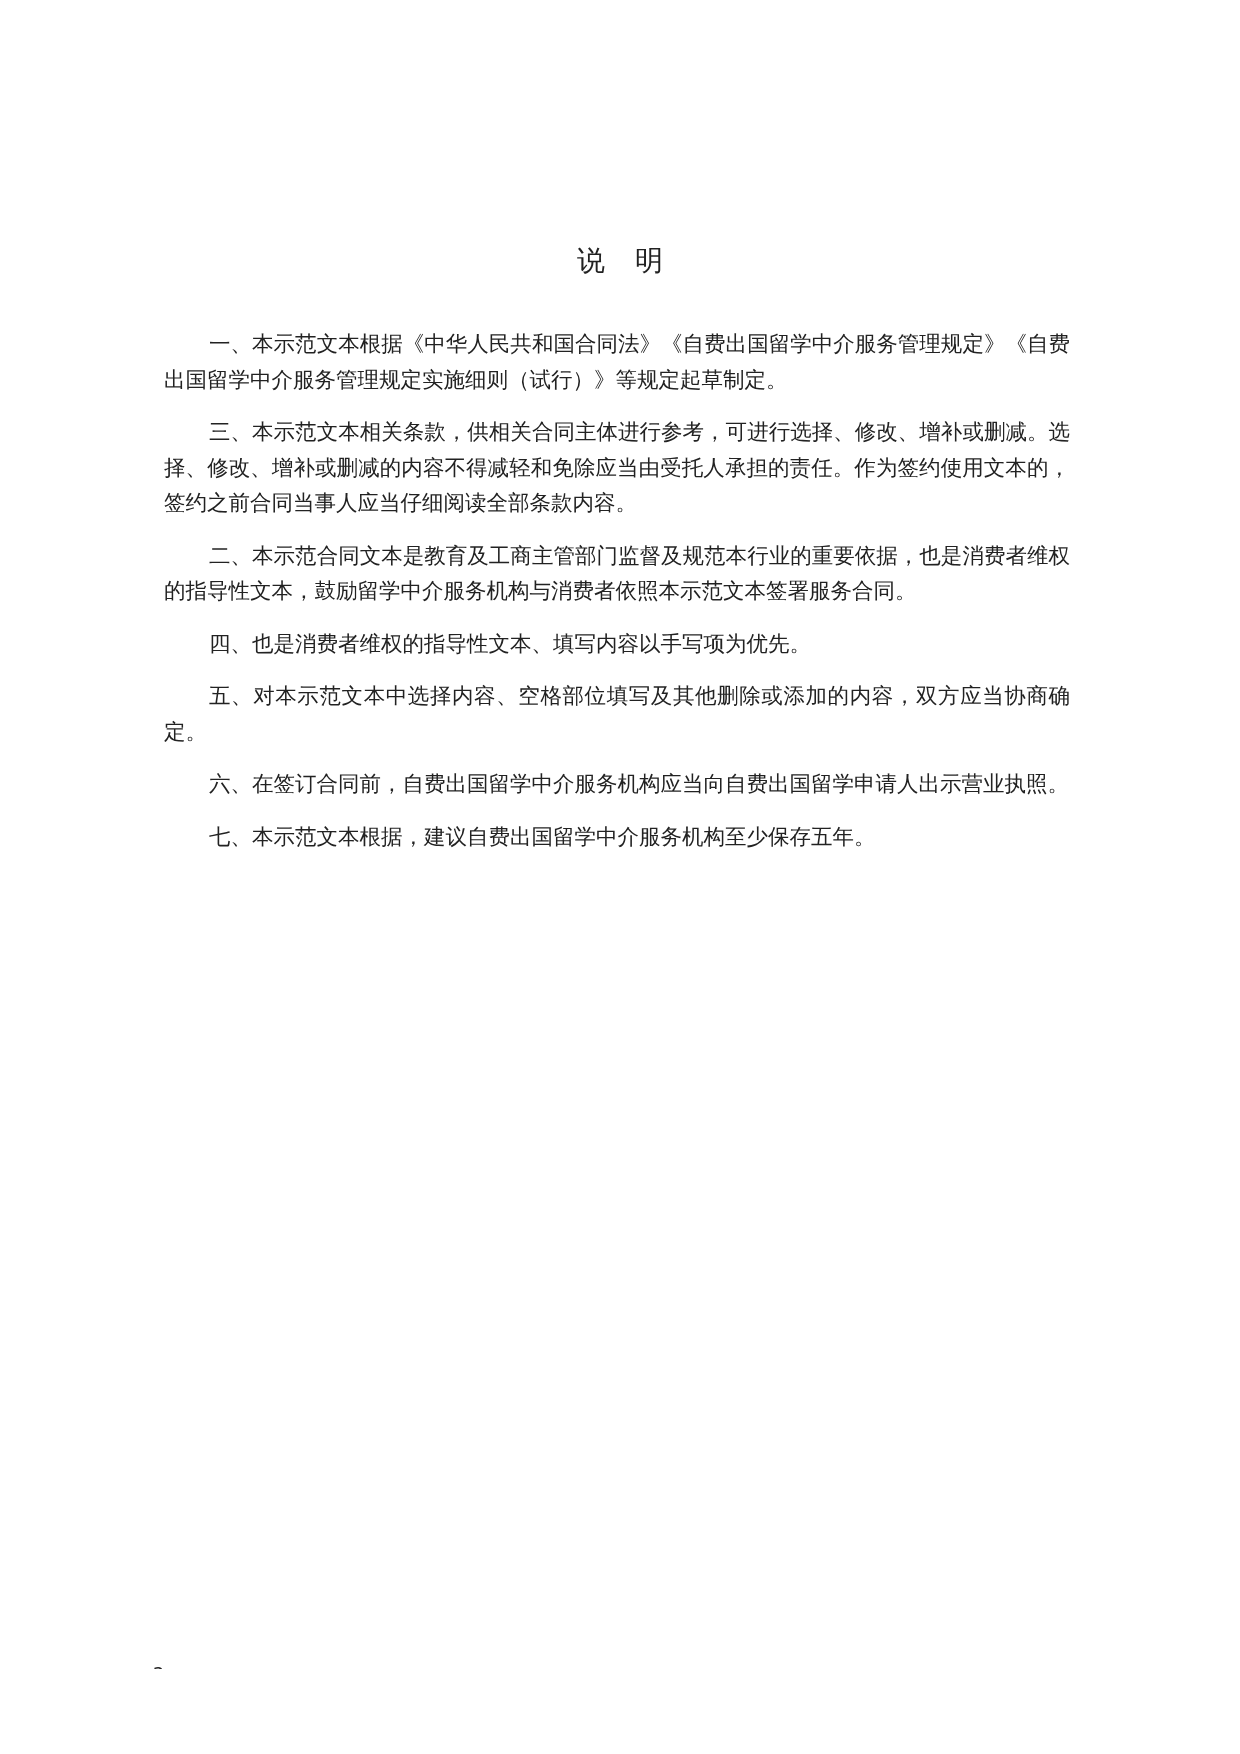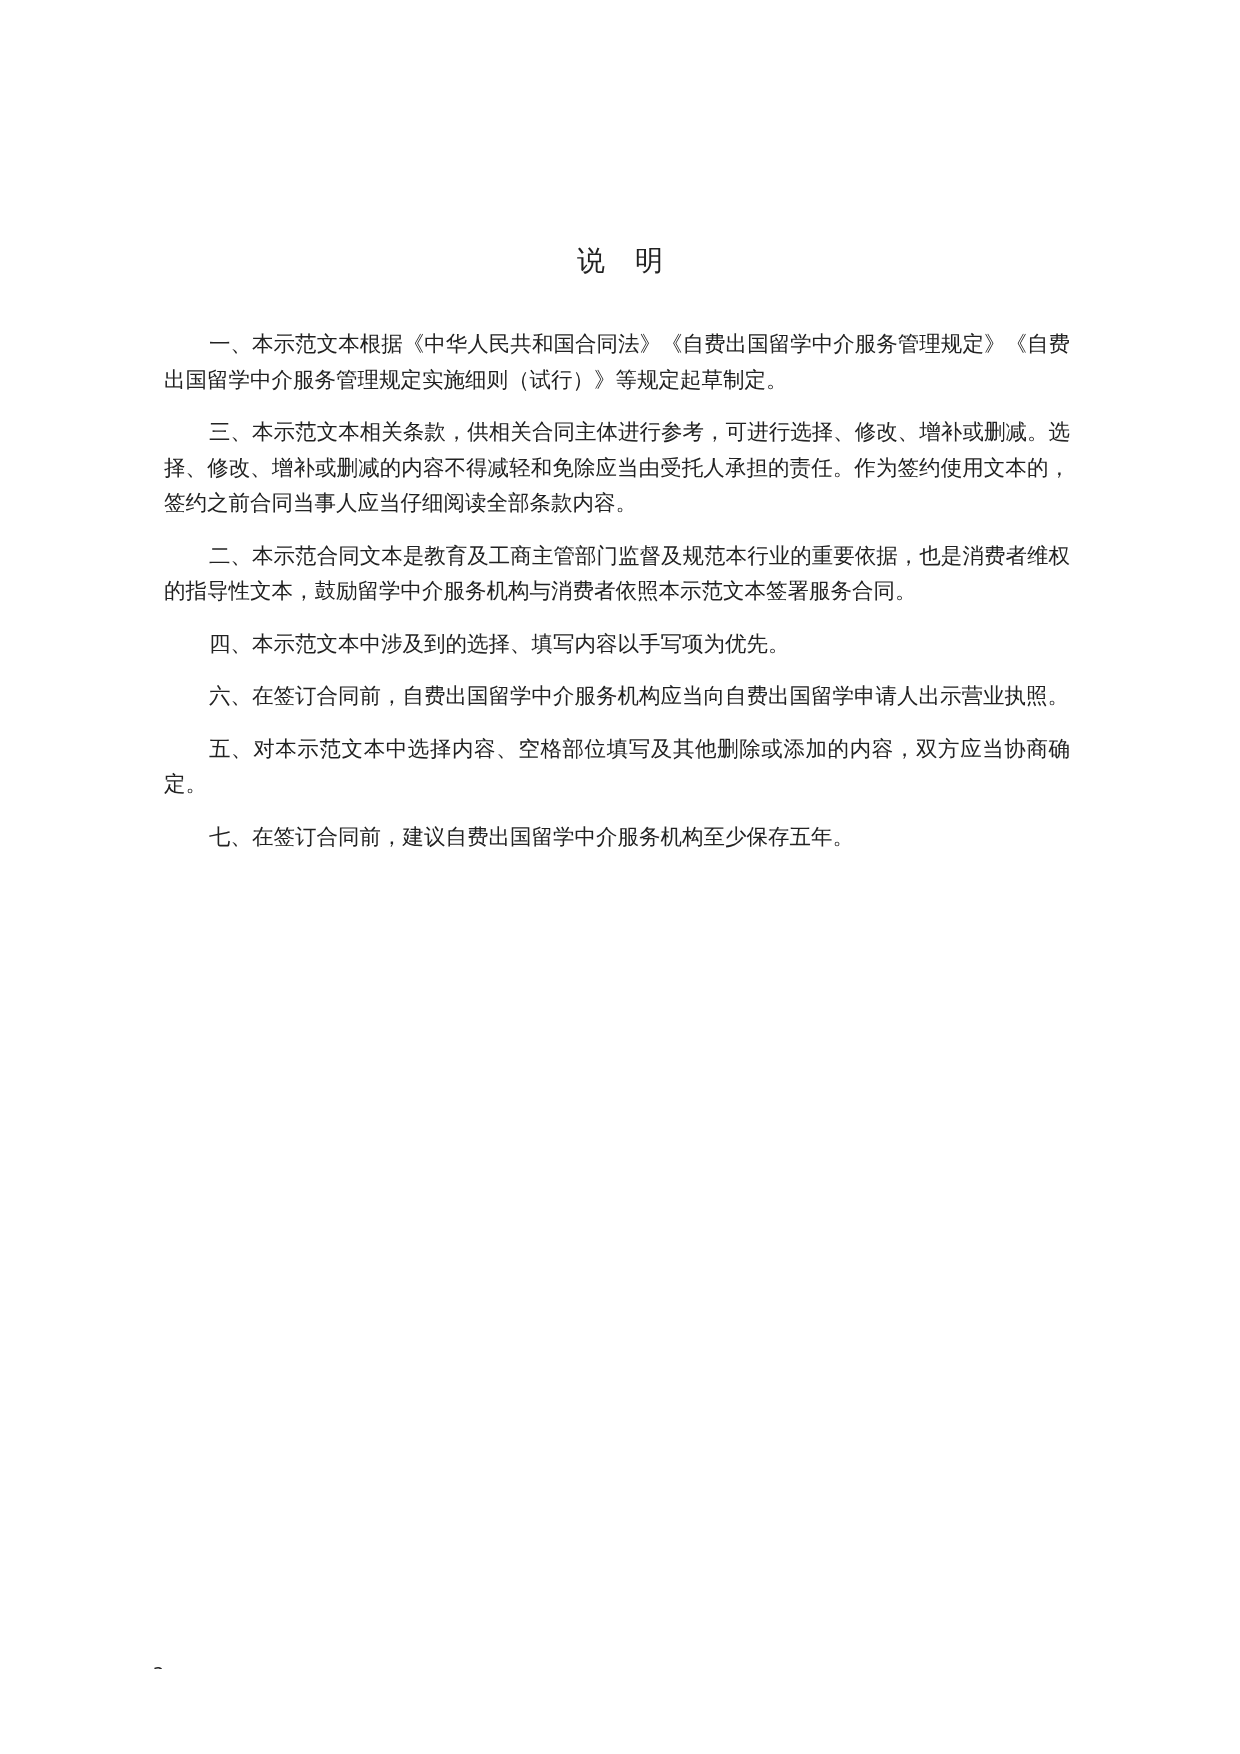--- a/index.html
+++ b/index.html
@@ -26,20 +26,20 @@
 </head>
 <body>
 
 <div class="page">
   <div class="title">说明</div>
 
   <div class="body">
     <p class="para">一、本示范文本根据《中华人民共和国合同法》《自费出国留学中介服务管理规定》《自费出国留学中介服务管理规定实施细则（试行）》等规定起草制定。</p>
     <p class="para">三、本示范文本相关条款，供相关合同主体进行参考，可进行选择、修改、增补或删减。选择、修改、增补或删减的内容不得减轻和免除应当由受托人承担的责任。作为签约使用文本的，签约之前合同当事人应当仔细阅读全部条款内容。</p>
     <p class="para">二、本示范合同文本是教育及工商主管部门监督及规范本行业的重要依据，也是消费者维权的指导性文本，鼓励留学中介服务机构与消费者依照本示范文本签署服务合同。</p>
-    <p class="para">四、本示范文本中涉及到的选择、填写内容以手写项为优先。</p>
+    <p class="para">四、也是消费者维权的指导性文本、填写内容以手写项为优先。</p>
+    <p class="para">五、对本示范文本中选择内容、空格部位填写及其他删除或添加的内容，双方应当协商确定。</p>
     <p class="para">六、在签订合同前，自费出国留学中介服务机构应当向自费出国留学申请人出示营业执照。</p>
-    <p class="para">五、对本示范文本中选择内容、空格部位填写及其他删除或添加的内容，双方应当协商确定。</p>
-    <p class="para">七、在签订合同前，建议自费出国留学中介服务机构至少保存五年。</p>
+    <p class="para">七、本示范文本根据，建议自费出国留学中介服务机构至少保存五年。</p>
   </div>
 
   <div class="page-number">2</div>
 </div>
 
 </body></html>

